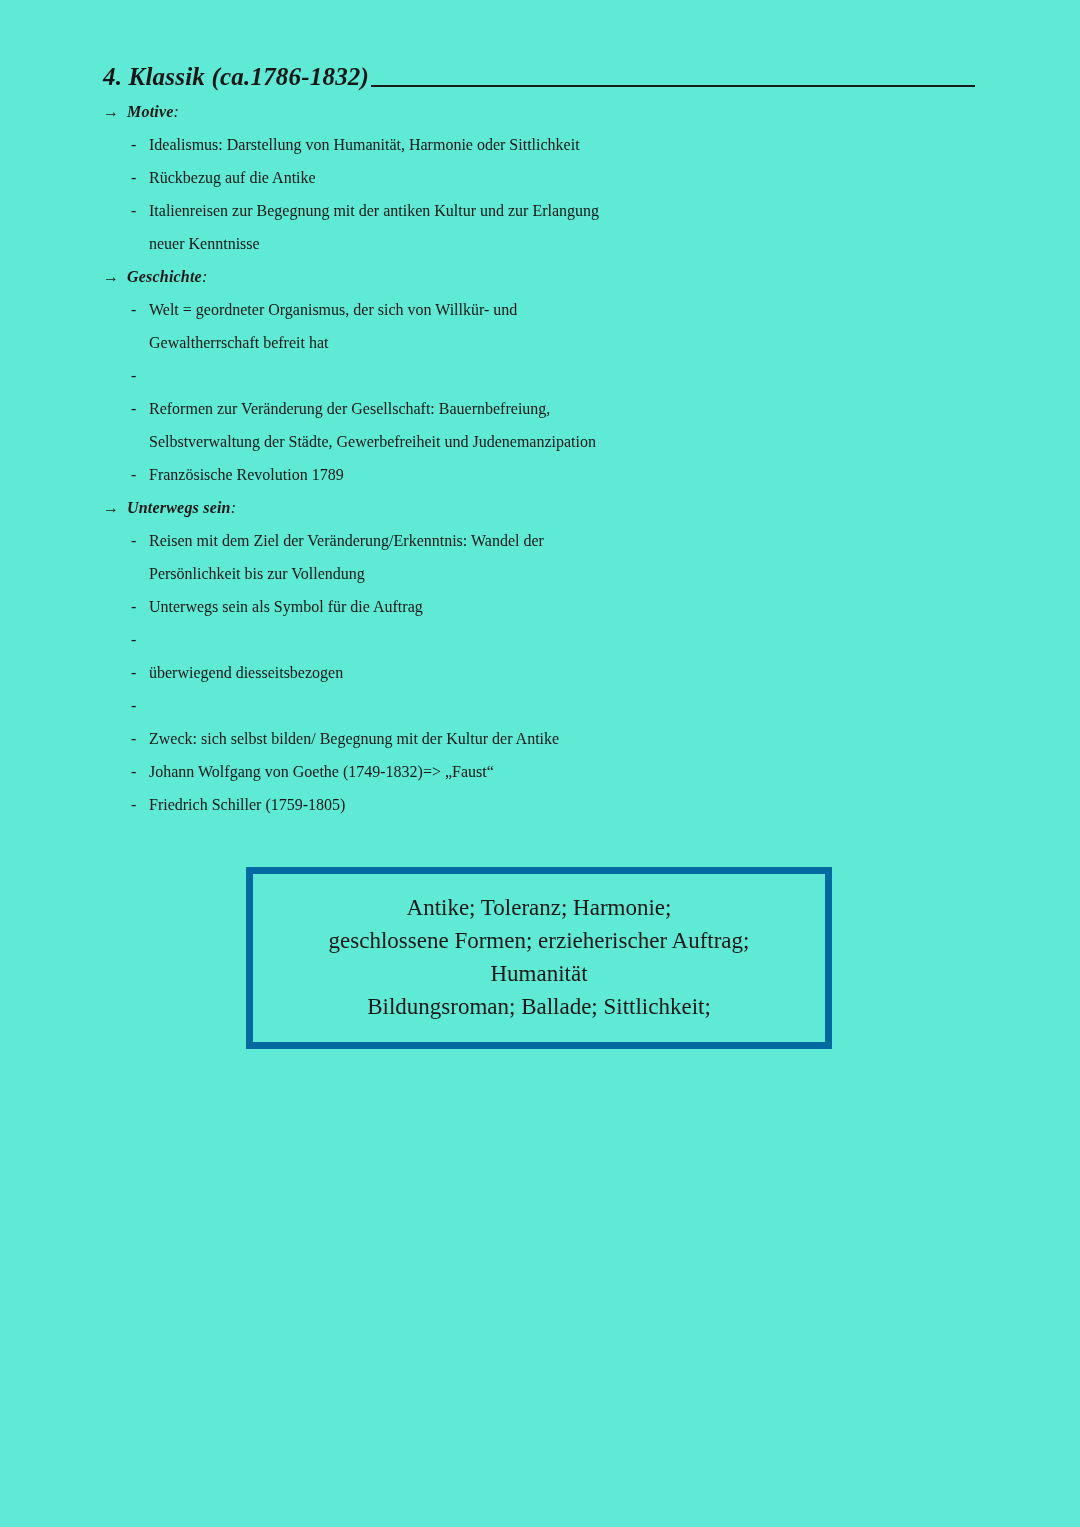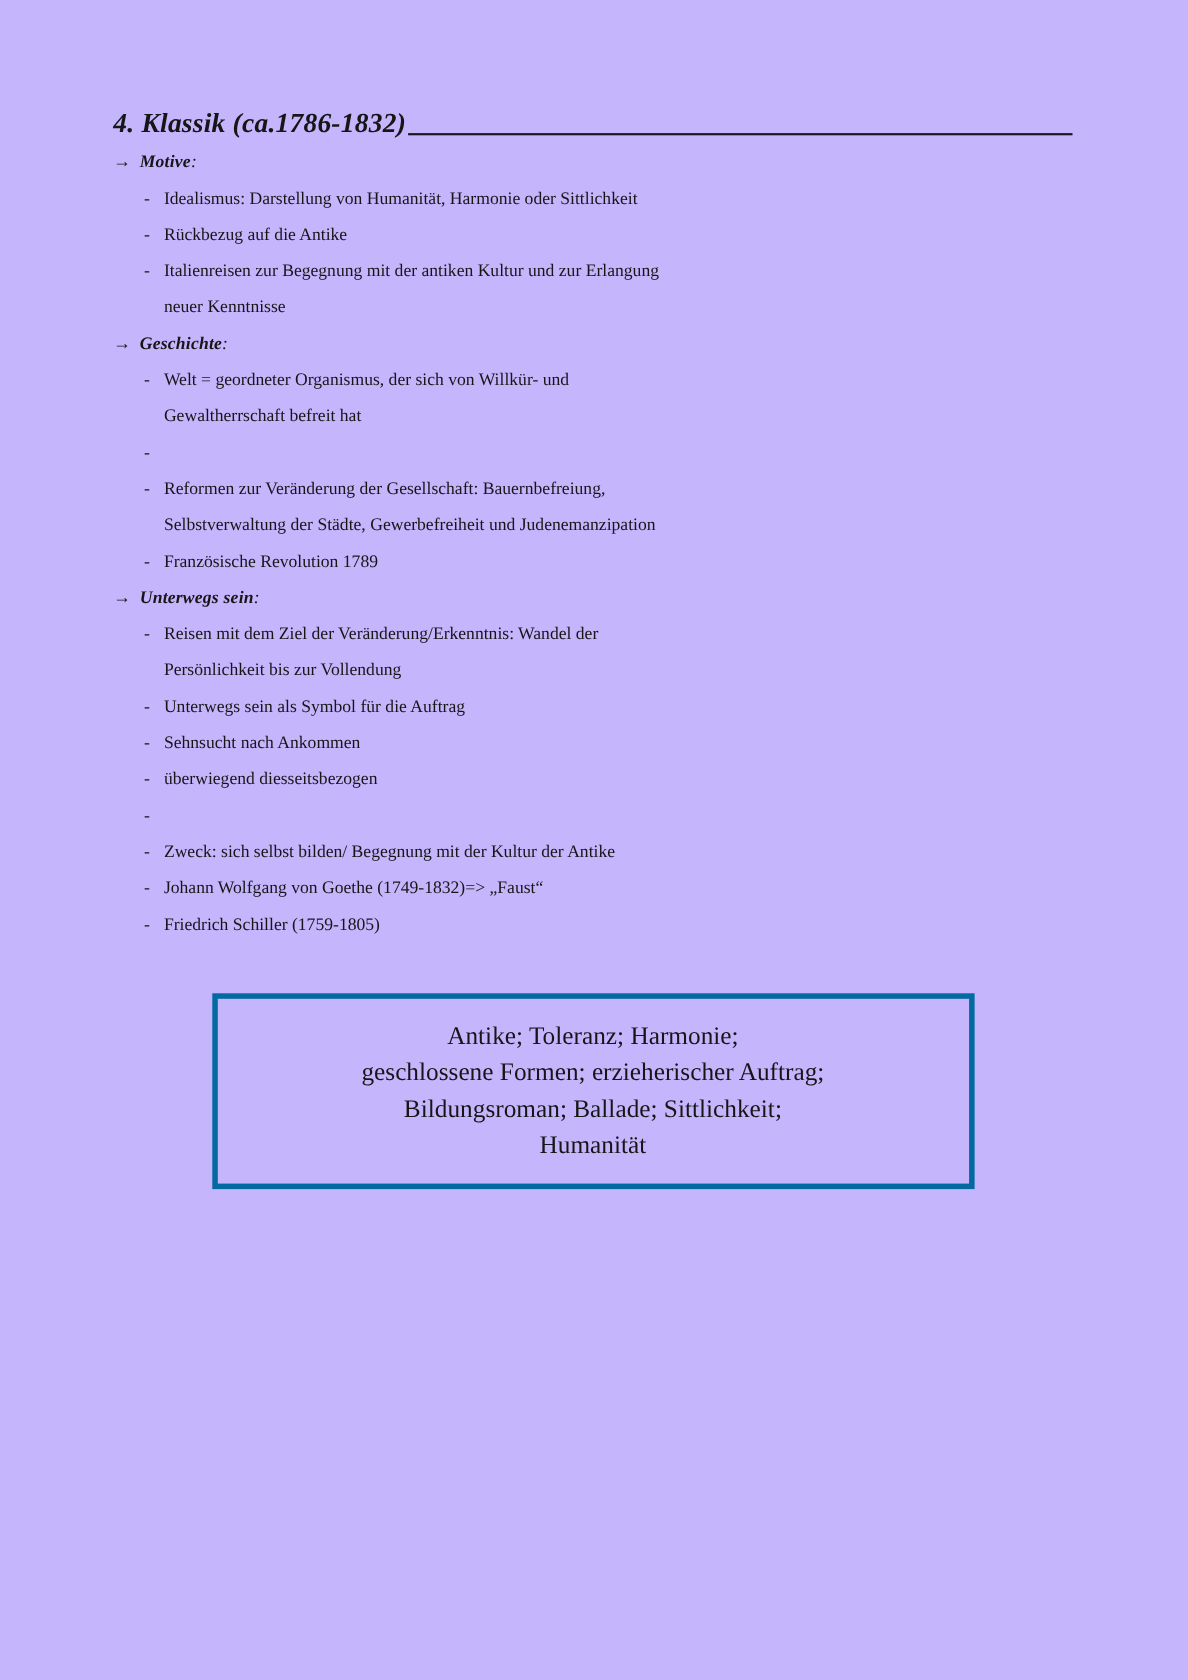--- a/index.html
+++ b/index.html
@@ -7,22 +7,22 @@
   body {
     width: 1080px;
     height: 1527px;
     font-family: "Liberation Serif", "DejaVu Serif", serif;
     color: #161616;
   }
   .page {
     position: relative;
     width: 1080px;
     height: 1527px;
-    background: #c4b5fd;
-    padding: 96px 105px 0 103px;
+    background: #5eead4;
+    padding: 60px 105px 0 103px;
     overflow: hidden;
     font-family: Liberation Serif, serif;
   }
   .title-row {
     display: flex;
     align-items: flex-end;
     margin-bottom: 2px;
   }
   .title {
     font-size: 25px;
@@ -51,23 +51,23 @@
     font-weight: bold;
     font-style: italic;
     letter-spacing: 0.2px;
   }
   .heading-colon { font-style: italic; }
   .items { margin-left: 28px; }
   .item { display: flex; align-items: flex-start; }
   .dash { flex: 0 0 18px; }
   .item-text { white-space: pre-line; }
   .keywords-box {
-    width: 693px;
+    width: 586px;
     margin: 46px auto 0 auto;
-    border: 5px solid #0369a1;
+    border: 7px solid #0369a1;
     padding: 17px 24px 19px 24px;
     text-align: center;
     font-size: 23px;
     line-height: 33px;
   }
 </style>
 </head>
 <body>
 
 <div class="page">
@@ -124,21 +124,20 @@
             <span class="dash">-</span>
             <span class="item-text">Reisen mit dem Ziel der Veränderung/Erkenntnis: Wandel der
 Persönlichkeit bis zur Vollendung</span>
           </div>
           <div class="item">
             <span class="dash">-</span>
             <span class="item-text">Unterwegs sein als Symbol für die Auftrag</span>
           </div>
           <div class="item">
             <span class="dash">-</span>
-            <span class="item-text">Sehnsucht nach Ankommen</span>
           </div>
           <div class="item">
             <span class="dash">-</span>
             <span class="item-text">überwiegend diesseitsbezogen</span>
           </div>
           <div class="item">
             <span class="dash">-</span>
           </div>
           <div class="item">
             <span class="dash">-</span>
@@ -156,16 +155,16 @@
             <span class="dash">-</span>
             <span class="item-text">Friedrich Schiller (1759-1805)</span>
           </div>
         </div>
       </section>
     </div>
 
   <div class="keywords-box">
       <div class="box-line">Antike; Toleranz; Harmonie;</div>
       <div class="box-line">geschlossene Formen; erzieherischer Auftrag;</div>
+      <div class="box-line">Humanität</div>
       <div class="box-line">Bildungsroman; Ballade; Sittlichkeit;</div>
-      <div class="box-line">Humanität</div>
     </div>
 </div>
 
 </body></html>

